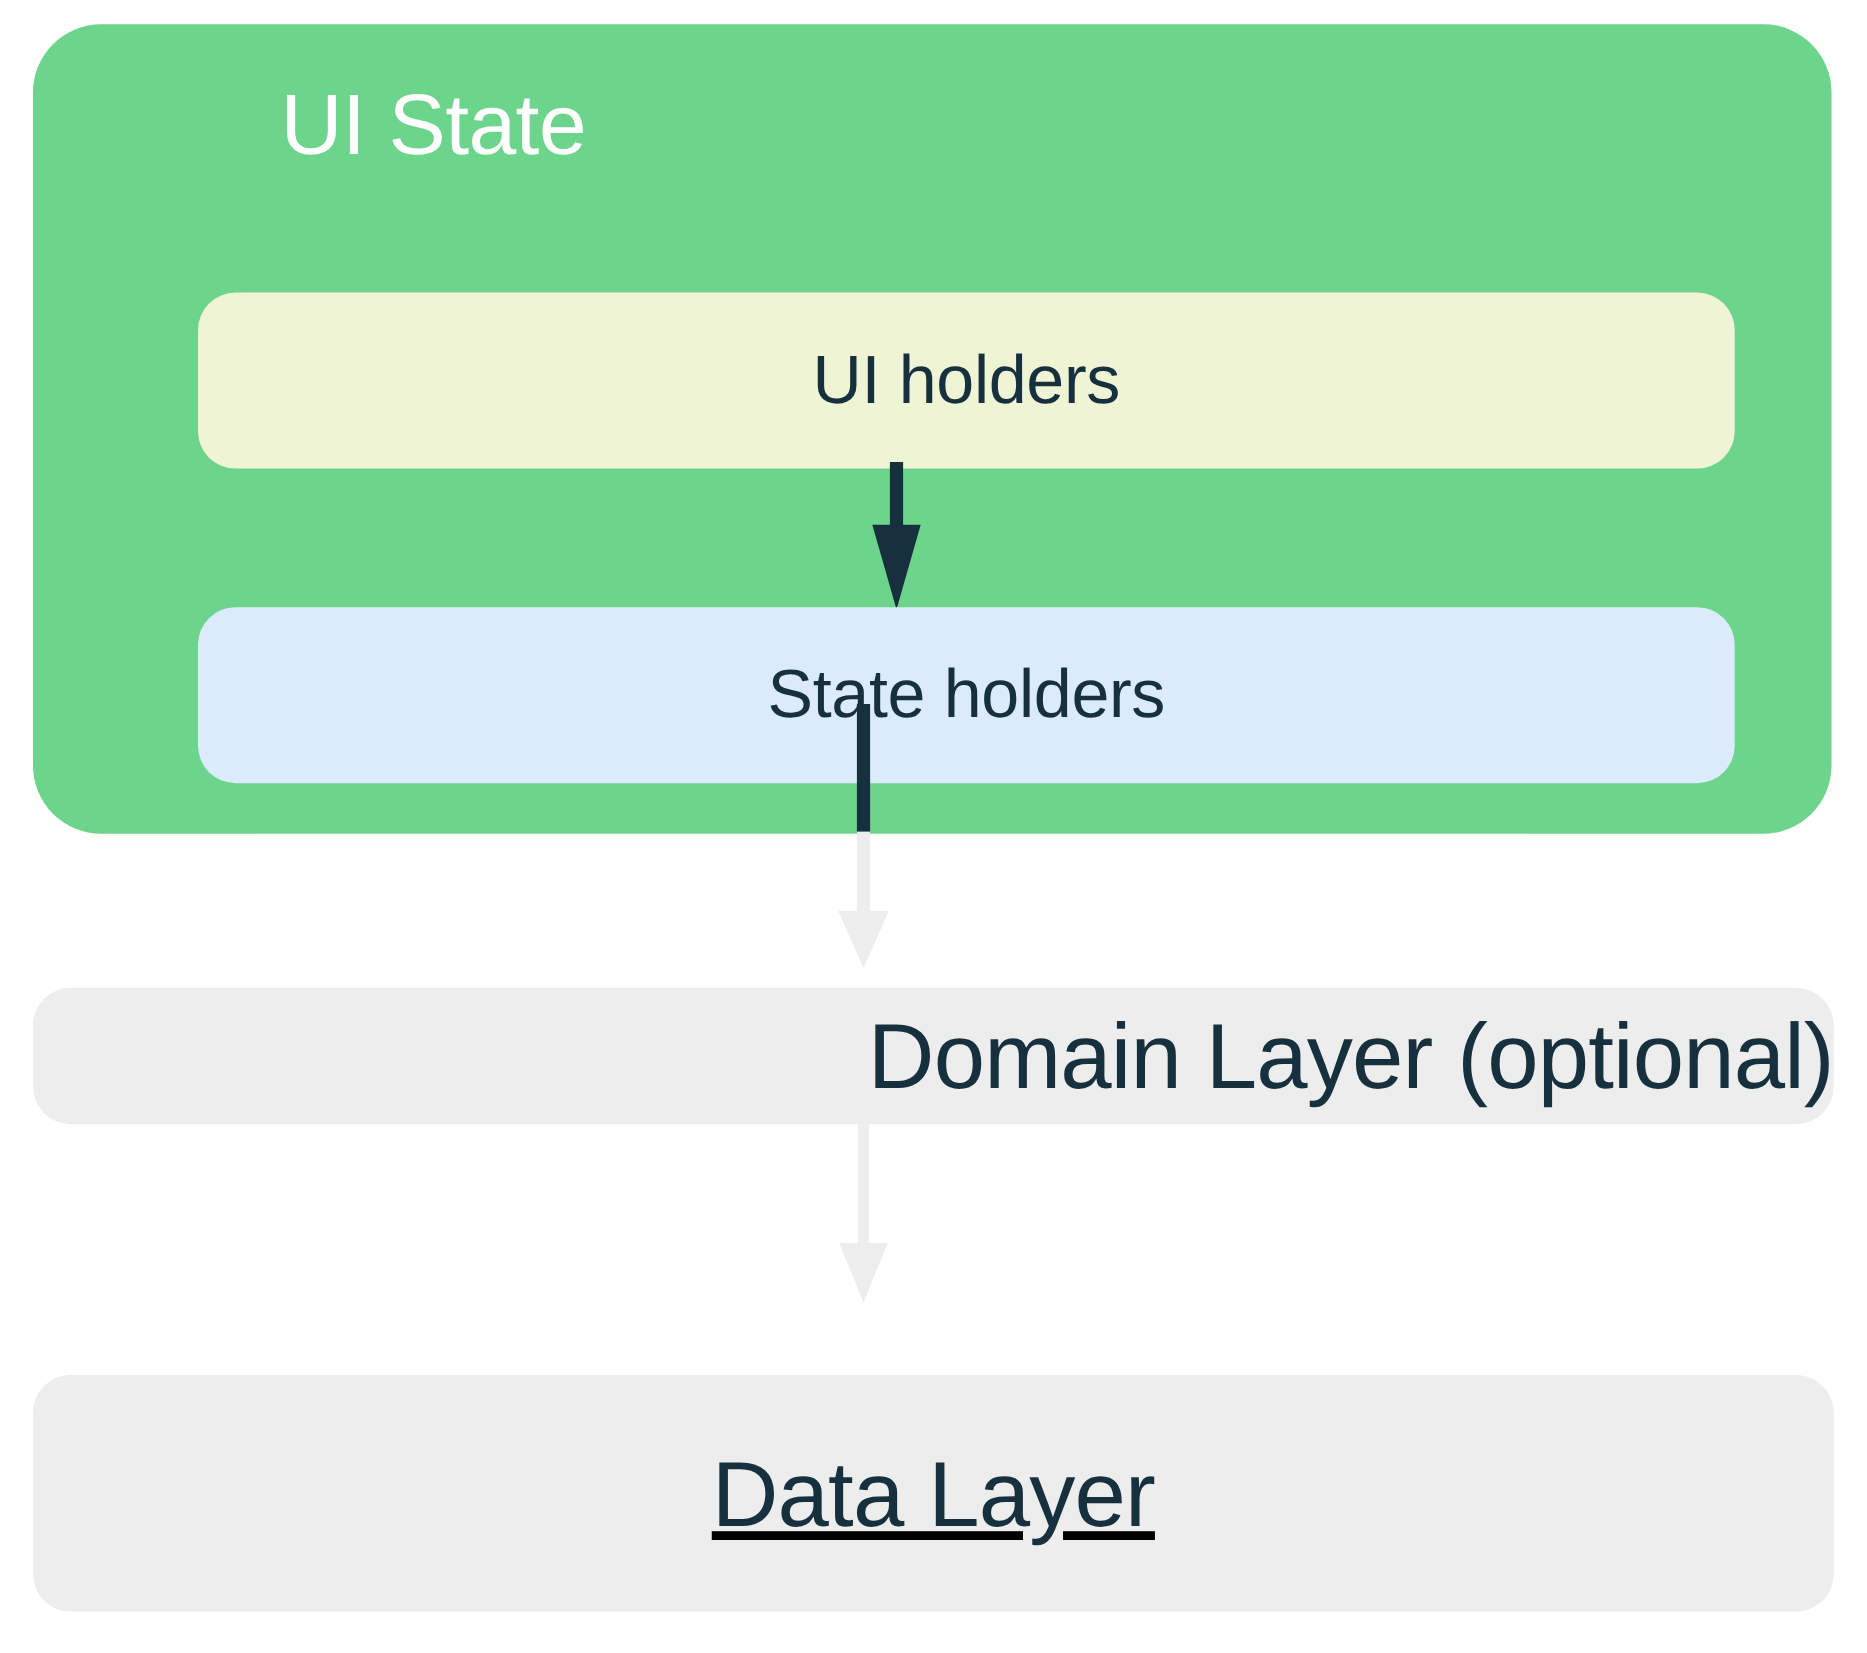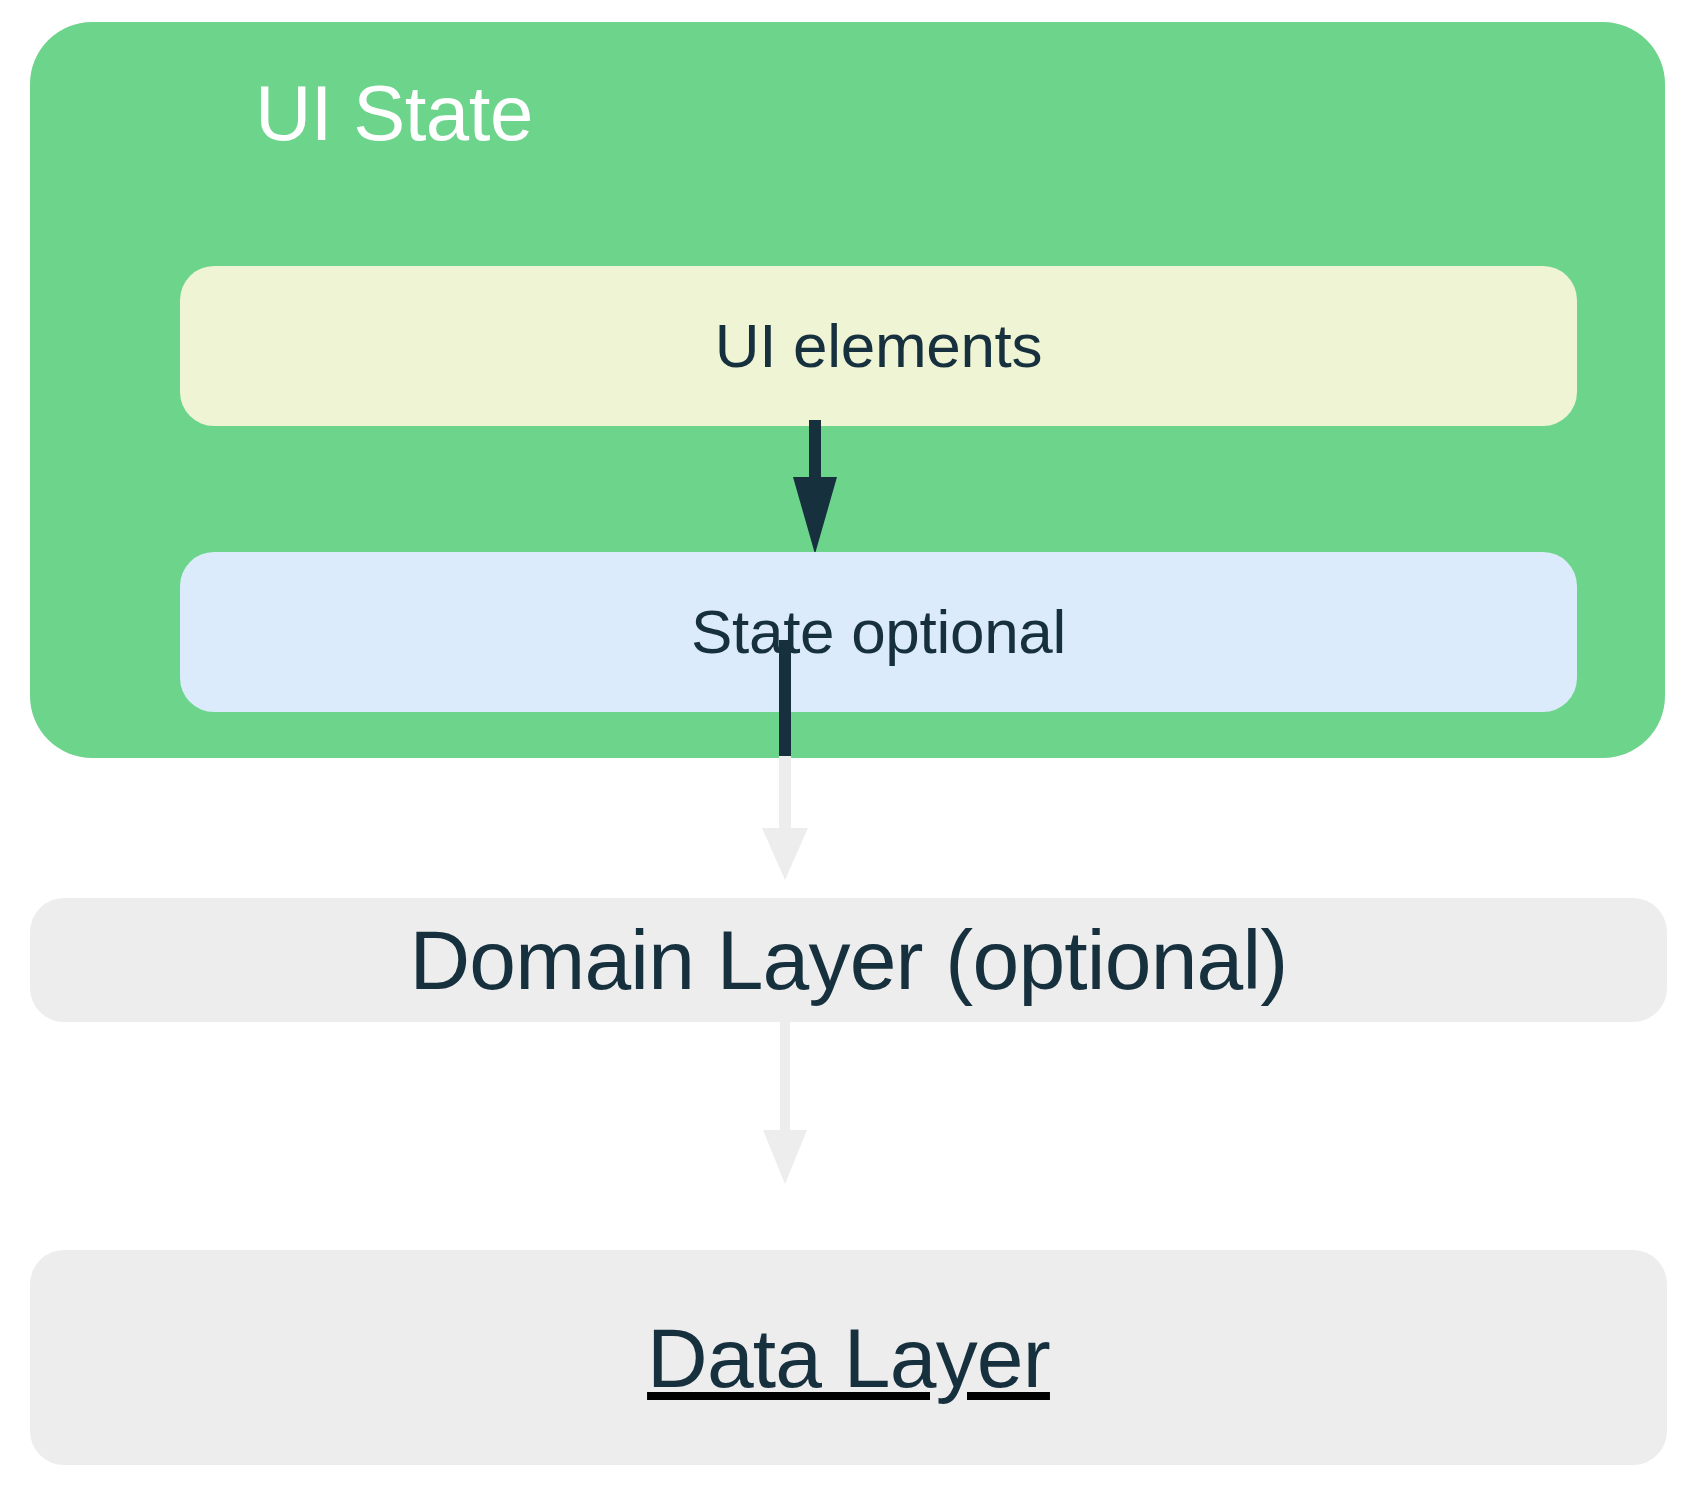--- a/index.html
+++ b/index.html
@@ -80,20 +80,21 @@
     background: #EDEDED;
     border-radius: 34px;
     display: flex;
     align-items: center;
     justify-content: center;
     box-sizing: border-box;
   }
   #domain-layer-box {
     top: 898px;
     height: 124px;
+    justify-content: flex-end;
   }
   #data-layer-box {
     top: 1250px;
     height: 215px;
     text-decoration: underline;
   }
   .layer-label {
     font-size: 84px;
     line-height: 1.0;
     color: #17303E;
@@ -130,30 +131,30 @@
 </head>
 <body>
 
 <div id="diagram-root">
 
   <div id="ui-layer-box">
 
     <div id="ui-layer-title">UI State</div>
 
     <div id="ui-elements-box" class="inner-box">
-      <span class="inner-label">UI elements</span>
+      <span class="inner-label">UI holders</span>
     </div>
 
     <svg id="arrow-ui-to-state" class="arrow-svg" viewBox="0 0 80 140" xmlns="http://www.w3.org/2000/svg">
       <rect x="34" y="0" width="12" height="62" fill="#17303E"></rect>
       <polygon points="18,57 62,57 40,134" fill="#17303E"></polygon>
     </svg>
 
     <div id="state-holders-box" class="inner-box">
-      <span class="inner-label">State optional</span>
+      <span class="inner-label">State holders</span>
     </div>
 
   </div>
 
   <svg id="arrow-state-to-domain" class="arrow-svg" viewBox="0 0 80 245" xmlns="http://www.w3.org/2000/svg">
 
     <rect x="34" y="0" width="12" height="118" fill="#17303E"></rect>
 
     <rect x="34" y="116" width="12" height="76" fill="#EDEDED"></rect>
     <polygon points="17,188 63,188 40,240" fill="#EDEDED"></polygon>

